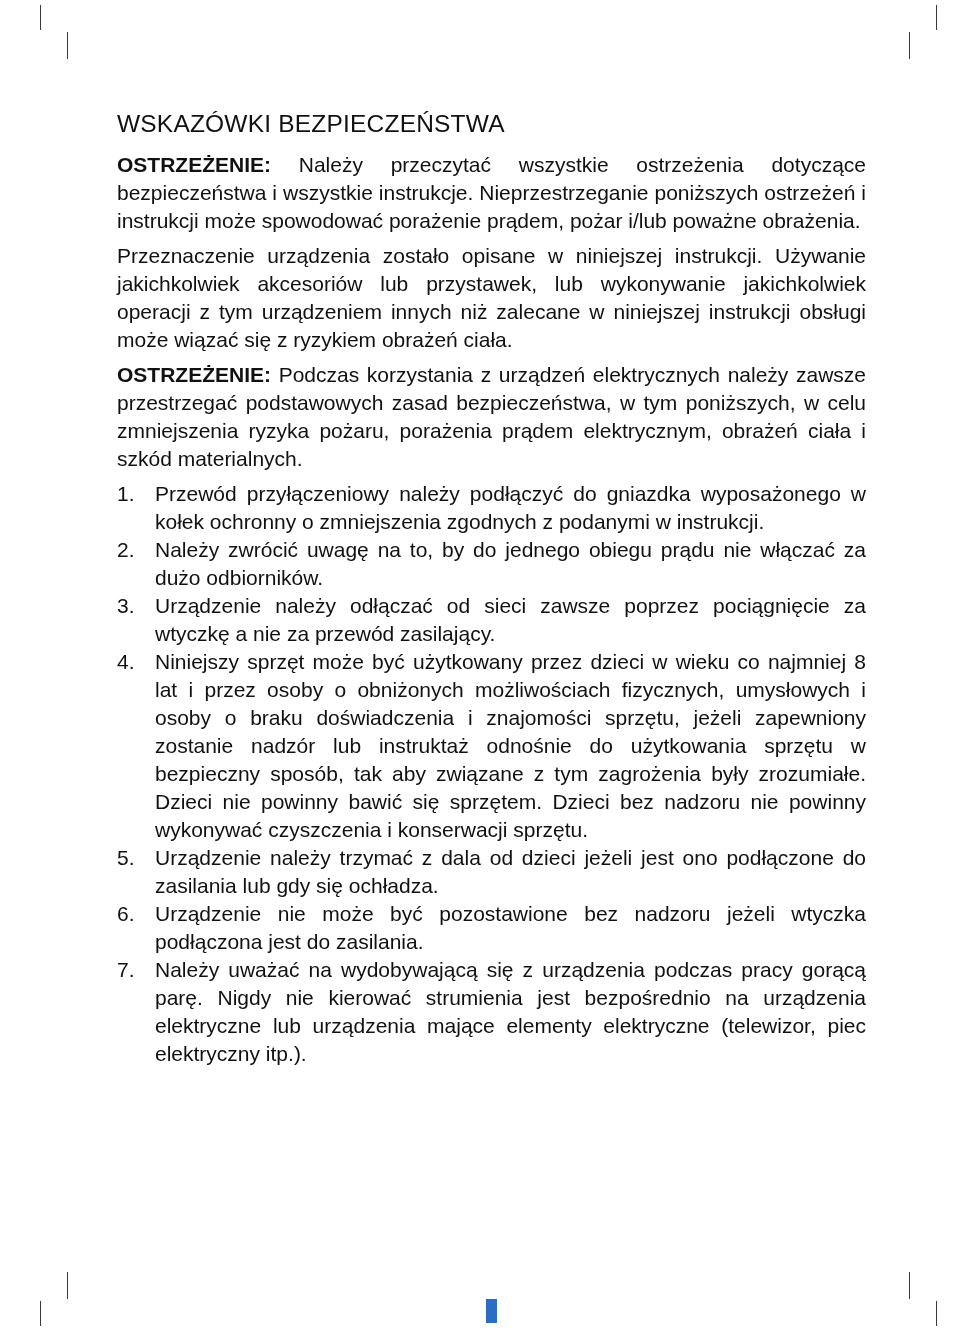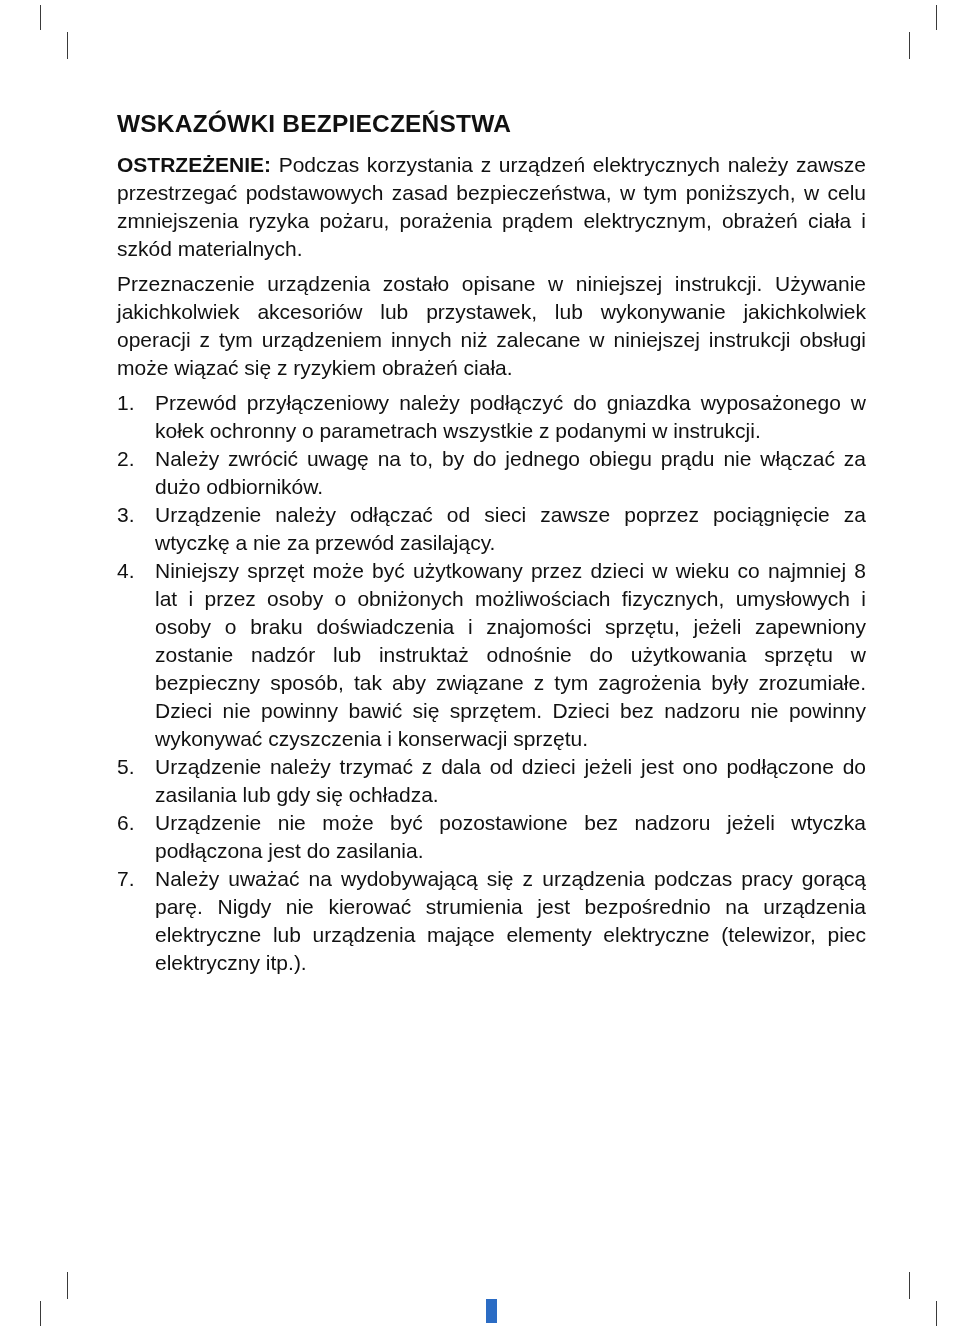--- a/index.html
+++ b/index.html
@@ -13,21 +13,21 @@
     overflow: hidden;
   }
   .content {
     position: absolute;
     left: 117px;
     top: 110px;
     width: 749px;
   }
   .title {
     font-size: 24.5px;
-    font-weight: bold;
+    font-weight: normal;
     letter-spacing: 0.2px;
     margin: 0 0 13px 0;
   }
   .para {
     font-size: 21px;
     line-height: 28px;
     text-align: justify;
     margin: 0 0 7px 0;
   }
   .lead { font-weight: bold; }
@@ -77,31 +77,33 @@
   <div class="mark m-bl-outer"></div>
   <div class="mark m-bl-inner"></div>
   <div class="mark m-br-outer"></div>
   <div class="mark m-br-inner"></div>
   <div class="reg-mark"></div>
 
   <div class="content">
 
     <h1 class="title">WSKAZÓWKI BEZPIECZEŃSTWA</h1>
 
+    <p class="para"><span class="lead">OSTRZEŻENIE:</span>
+      <span>Należy przeczytać wszystkie ostrzeżenia dotyczące bezpieczeństwa i wszystkie instrukcje. Nieprzestrzeganie poniższych ostrzeżeń i instrukcji może spowodować porażenie prądem, pożar i/lub poważne obrażenia.</span></p>
+
+    <p class="para"><span>Przeznaczenie urządzenia zostało opisane w niniejszej instrukcji. Używanie jakichkolwiek akcesoriów lub przystawek, lub wykonywanie jakichkolwiek operacji z tym urządzeniem innych niż zalecane w niniejszej instrukcji obsługi może wiązać się z ryzykiem obrażeń ciała.</span></p>
 
     <p class="para"><span class="lead">OSTRZEŻENIE:</span>
       <span>Podczas korzystania z urządzeń elektrycznych należy zawsze przestrzegać podstawowych zasad bezpieczeństwa, w tym poniższych, w celu zmniejszenia ryzyka pożaru, porażenia prądem elektrycznym, obrażeń ciała i szkód materialnych.</span></p>
-
-    <p class="para"><span>Przeznaczenie urządzenia zostało opisane w niniejszej instrukcji. Używanie jakichkolwiek akcesoriów lub przystawek, lub wykonywanie jakichkolwiek operacji z tym urządzeniem innych niż zalecane w niniejszej instrukcji obsługi może wiązać się z ryzykiem obrażeń ciała.</span></p>
 
     <div class="safety-list">
 
       <div class="list-item">
         <span class="num">1.</span>
-        <span class="itext">Przewód przyłączeniowy należy podłączyć do gniazdka wyposażonego w kołek ochronny o parametrach wszystkie z podanymi w instrukcji.</span>
+        <span class="itext">Przewód przyłączeniowy należy podłączyć do gniazdka wyposażonego w kołek ochronny o zmniejszenia zgodnych z podanymi w instrukcji.</span>
       </div>
 
       <div class="list-item">
         <span class="num">2.</span>
         <span class="itext">Należy zwrócić uwagę na to, by do jednego obiegu prądu nie włączać za dużo odbiorników.</span>
       </div>
 
       <div class="list-item">
         <span class="num">3.</span>
         <span class="itext">Urządzenie należy odłączać od sieci zawsze poprzez pociągnięcie za wtyczkę a nie za przewód zasilający.</span>

